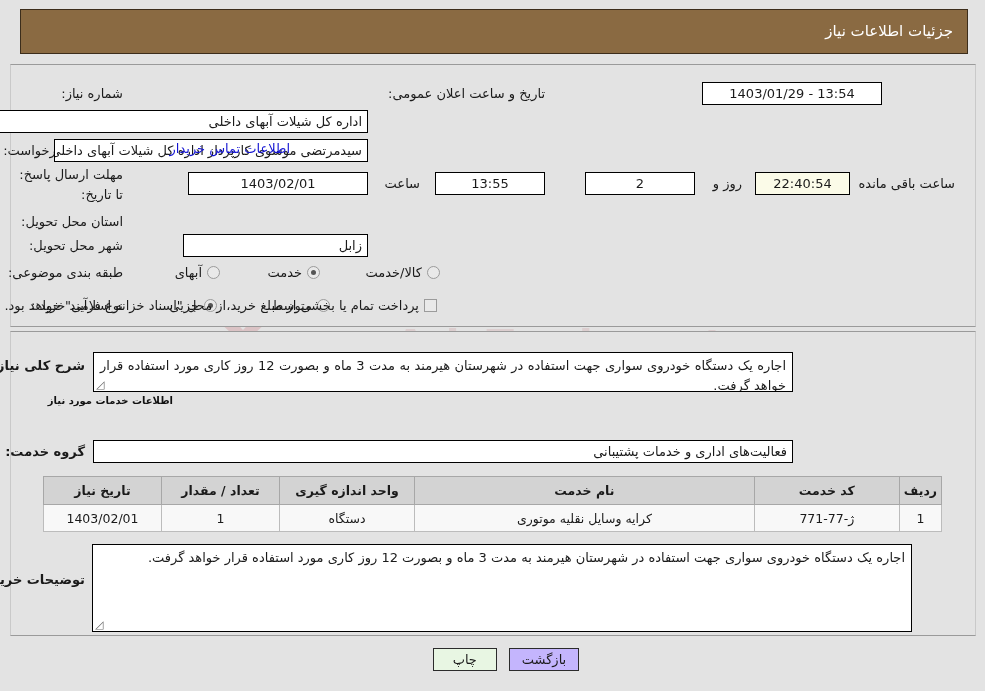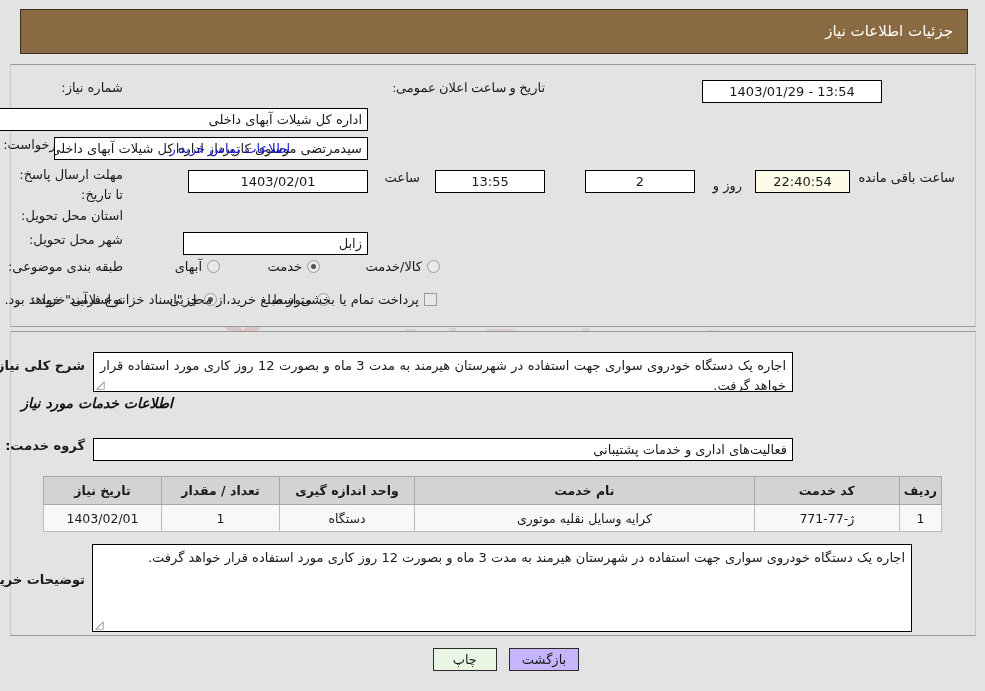--- a/index.html
+++ b/index.html
@@ -85,21 +85,21 @@
     z-index: 8;
   }
   #panel-top   { left: 10px; top: 64px;  width: 966px; height: 263px; }
   #panel-mid   { left: 10px; top: 331px; width: 966px; height: 305px; }
 
   
   .row {
     position: absolute;
     height: 26px;
     display: flex;
-    align-items: flex-start;
+    align-items: center;
     z-index: 12;
   }
   .lbl {
     font-size: 13px;
     color: #1a1a1a;
     text-align: right;
     white-space: nowrap;
   }
   .lbl-b { font-weight: bold; }
   .fld {
@@ -215,25 +215,24 @@
     color: #1a1a1a;
     display: flex; align-items: center; justify-content: center;
     cursor: pointer;
     padding: 0 12px;
   }
   .btn-back  { background: #c4b5fd; }
   .btn-print { background: #e8f6e3; margin-left: 27px; }
 
   .sect-title {
     position: absolute;
-    font-size: 14px;
+    font-size: 10px;
     font-weight: bold;
     color: #111;
     z-index: 12;
-    font-style: italic;
   }
 </style>
 </head>
 <body>
 
 <div class="page">
 
   <div class="hdr">
     <div class="hdr-title">جزئیات اطلاعات نیاز</div>
   </div>
@@ -244,21 +243,21 @@
   <div class="watermark">
     <div class="wm-top">AriaTender.net</div>
     <div class="wm-shield"></div>
     <div class="wm-shield-in"></div>
     <div class="wm-text">AriaTender.net</div>
   </div>
 
   <div class="row" style="right:862px; top:80px;">
     <div class="lbl">شماره نیاز:</div>
   </div>
-  <div class="row" style="right:440px; top:80px;font-family:Liberation Serif, serif;">
+  <div class="row" style="right:440px; top:80px;">
     <div class="lbl">تاریخ و ساعت اعلان عمومی:</div>
   </div>
   <div class="row" style="right:698px; top:80px; left:auto;">
     <div class="fld fld-c" style="width:180px; position:absolute; right:-595px;">13:54 - 1403/01/29</div>
   </div>
 
   <div class="row" style="right:862px; top:108px;">
     <div class="lbl">نام دستگاه خریدار:</div>
   </div>
   <div class="row" style="right:617px; top:108px;">
@@ -283,21 +282,21 @@
   </div>
   <div class="row" style="right:565px; top:170px;">
     <div class="lbl">ساعت</div>
   </div>
   <div class="row" style="right:440px; top:170px;">
     <div class="fld fld-c" style="width:110px;">13:55</div>
   </div>
   <div class="row" style="right:290px; top:170px;">
     <div class="fld fld-c" style="width:110px;">2</div>
   </div>
-  <div class="row" style="right:243px; top:170px;margin-top:8px;">
+  <div class="row" style="right:243px; top:170px;">
     <div class="lbl">روز و</div>
   </div>
   <div class="row" style="right:135px; top:170px;">
     <div class="fld fld-c fld-yellow" style="width:95px;">22:40:54</div>
   </div>
   <div class="row" style="right:30px; top:170px;">
     <div class="lbl">ساعت باقی مانده</div>
   </div>
 
   <div class="row" style="right:862px; top:208px;">

